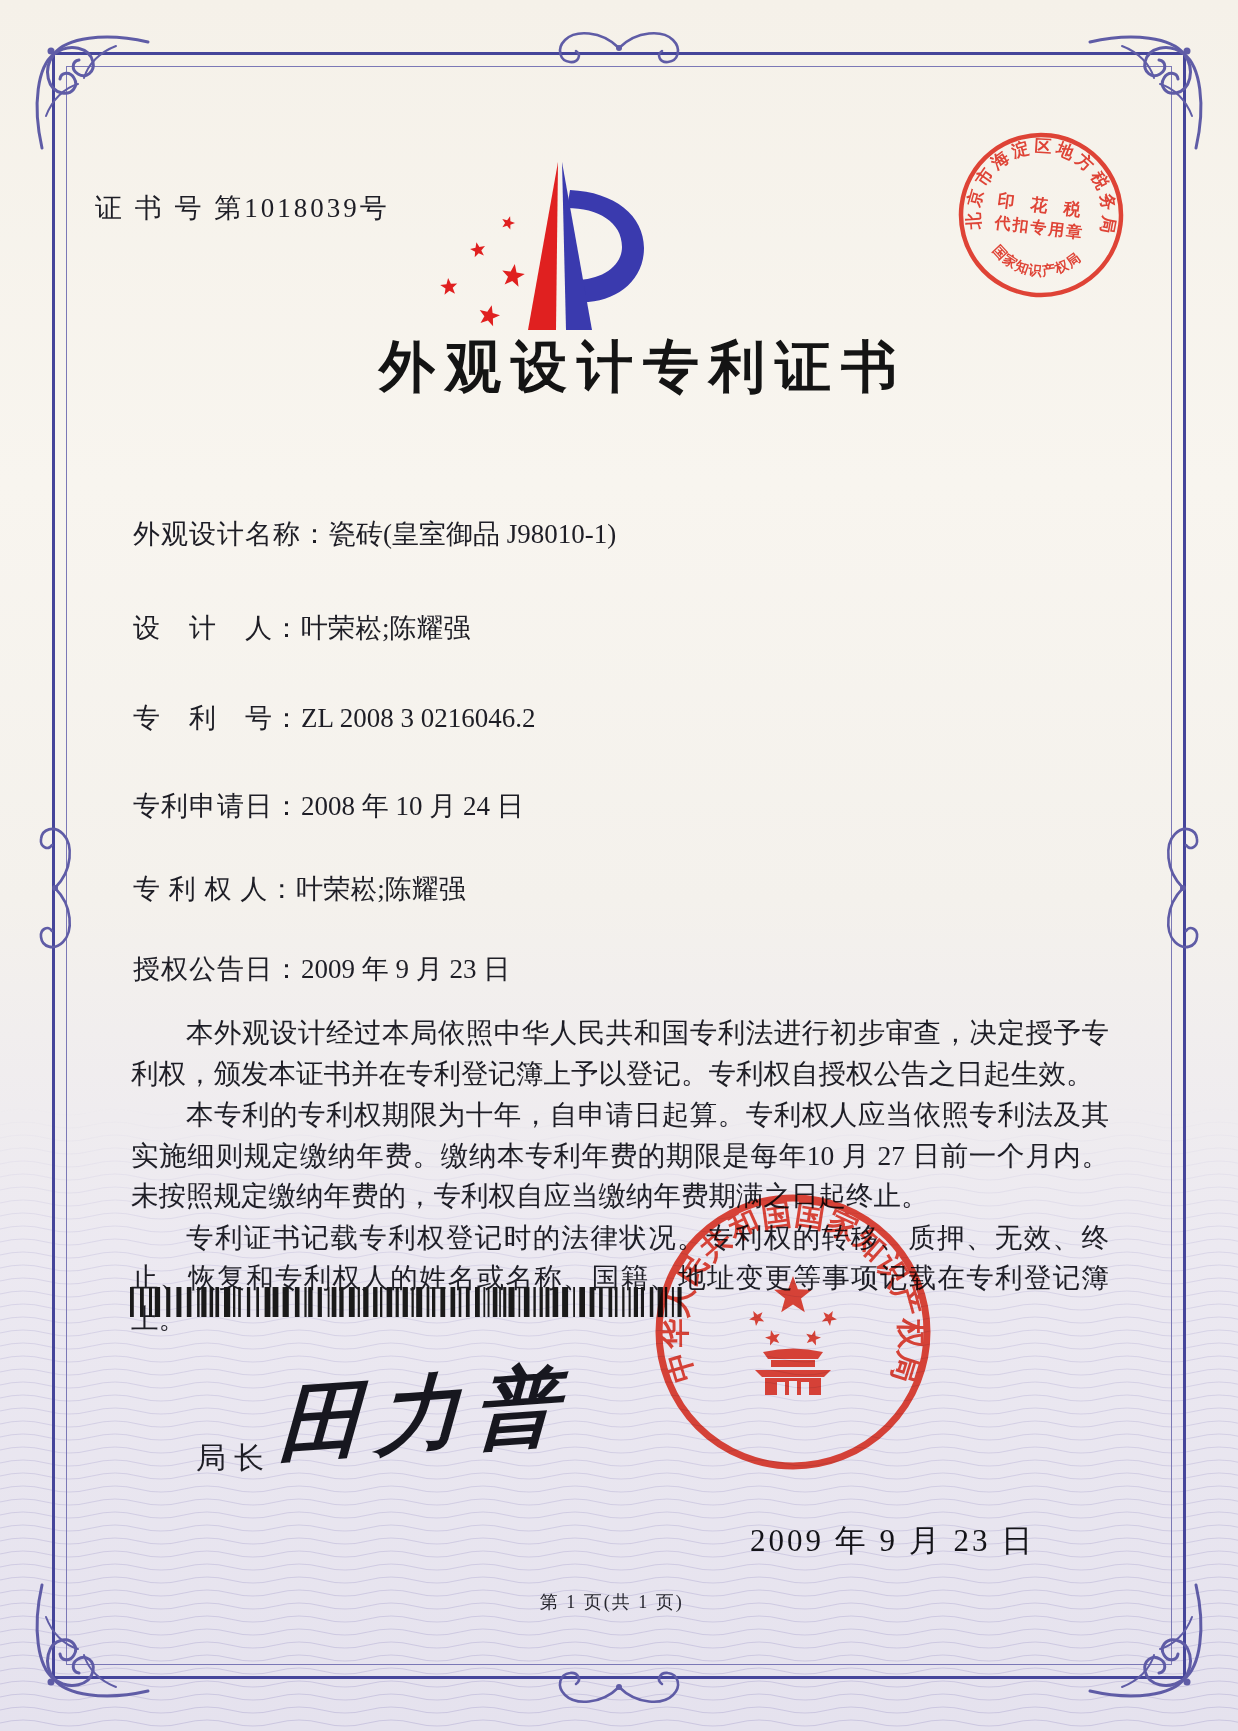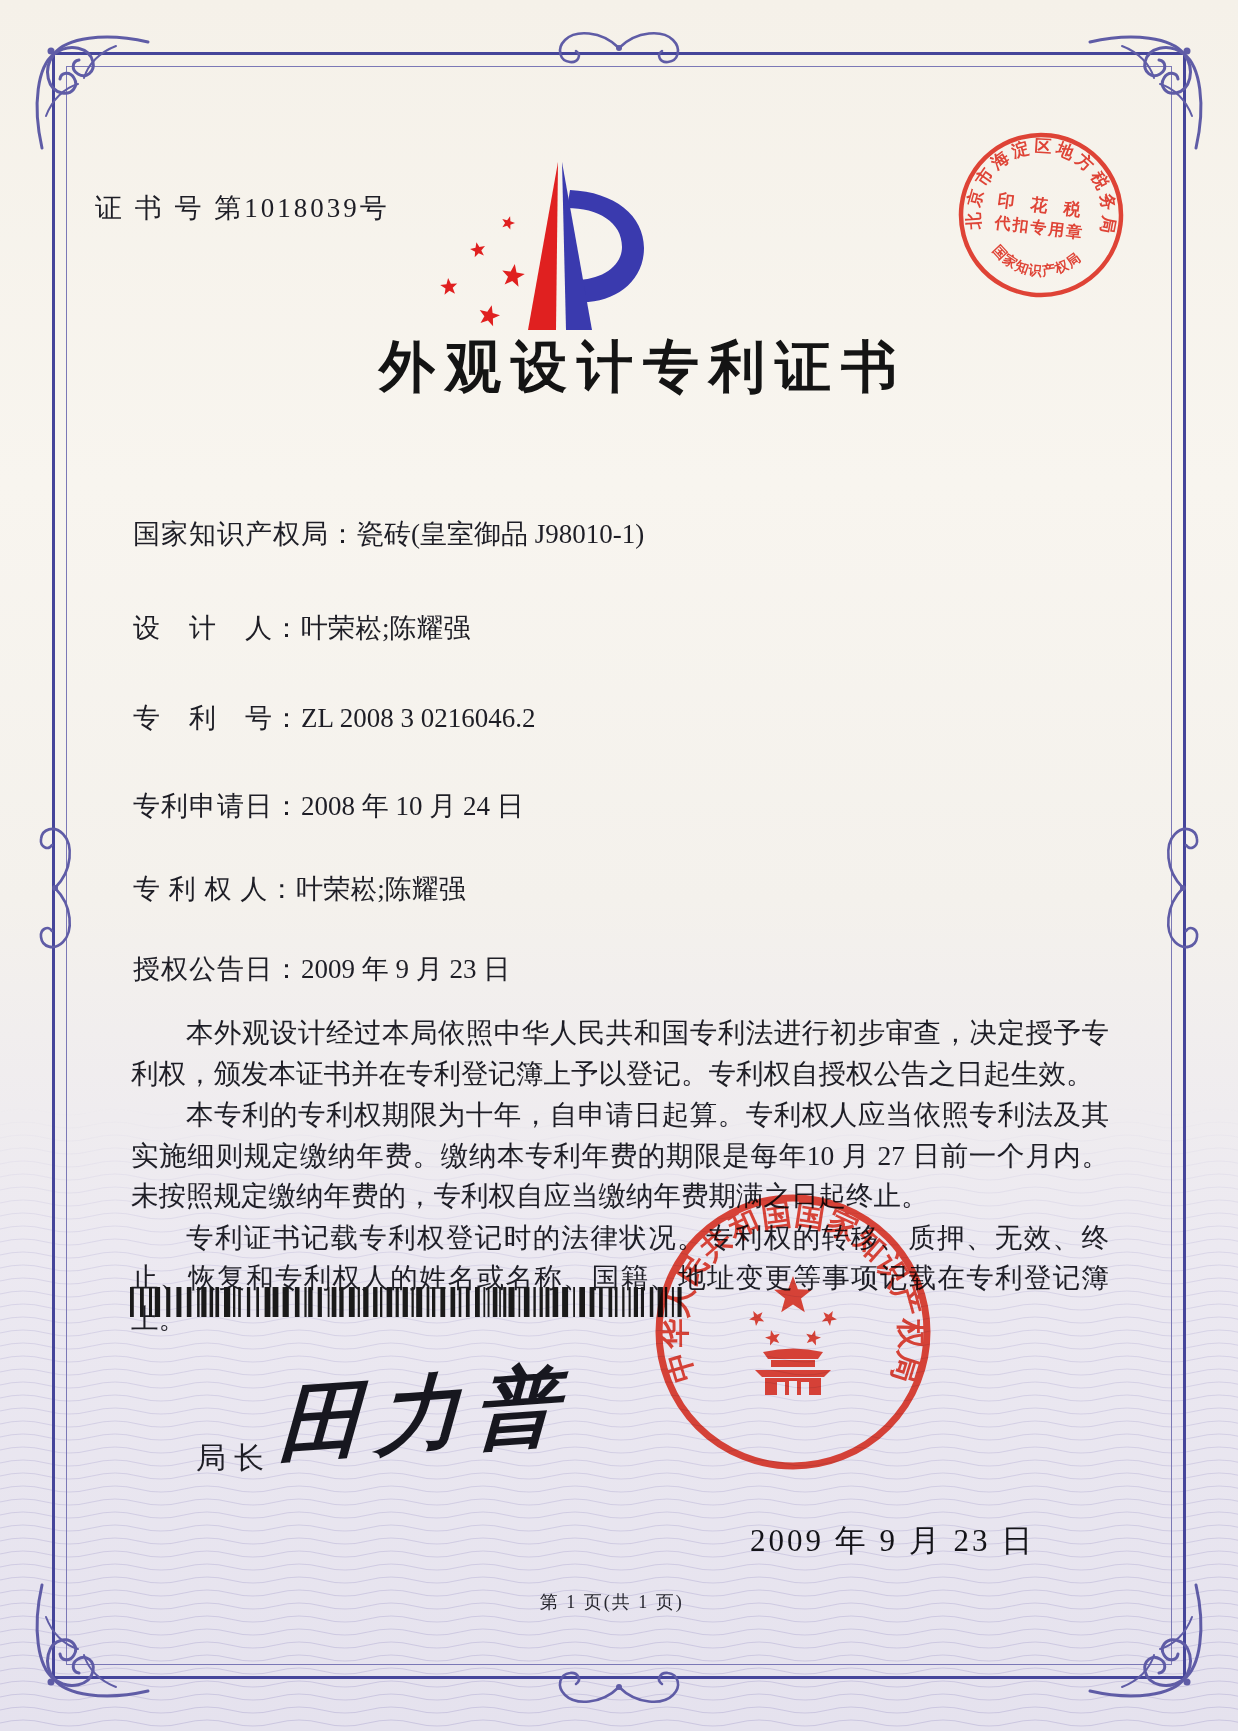--- a/index.html
+++ b/index.html
@@ -128,21 +128,21 @@
     <text class="seal-text" x="0" y="-4" text-anchor="middle" fill="#dd3527" font-size="17" letter-spacing="6">印 花 税</text>
     <text class="seal-text" x="0" y="18" text-anchor="middle" fill="#dd3527" font-size="16" letter-spacing="2">代扣专用章</text>
     <text class="seal-text" fill="#dd3527" font-size="13.5" letter-spacing="1">
       <textPath href="#taxBot">国家知识产权局</textPath>
     </text>
   </svg>
 
   <div class="title">外观设计专利证书</div>
 
   <div class="field" style="top:516px">
-    <span class="lbl">国家知识产权局：</span><span class="val">瓷砖(皇室御品 J98010-1)</span>
+    <span class="lbl">外观设计名称：</span><span class="val">瓷砖(皇室御品 J98010-1)</span>
   </div>
   <div class="field" style="top:610px">
     <span class="lbl">设　计　人：</span><span class="val">叶荣崧;陈耀强</span>
   </div>
   <div class="field" style="top:700px">
     <span class="lbl">专　利　号：</span><span class="val">ZL 2008 3 0216046.2</span>
   </div>
   <div class="field" style="top:788px">
     <span class="lbl">专利申请日：</span><span class="val">2008 年 10 月 24 日</span>
   </div>

